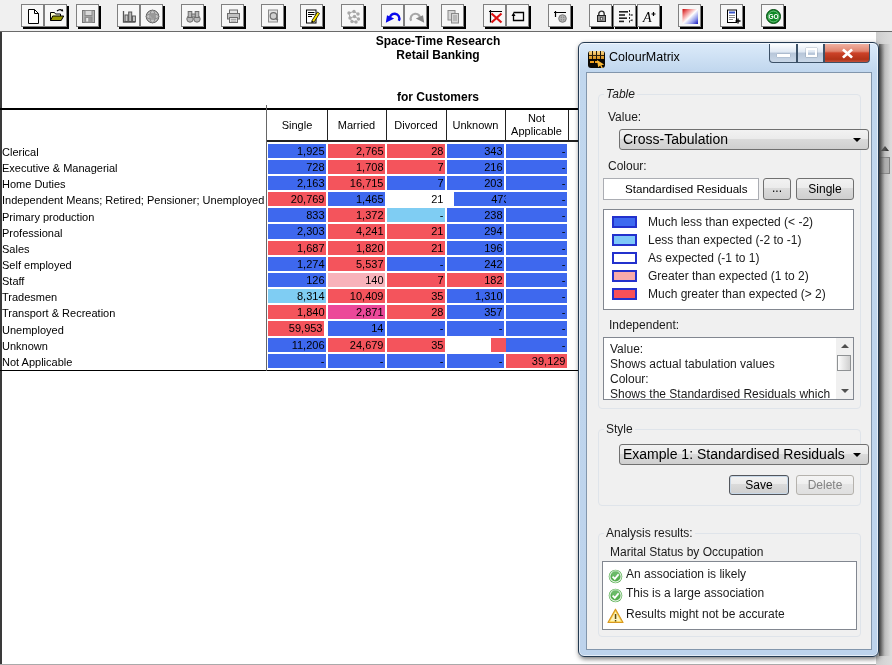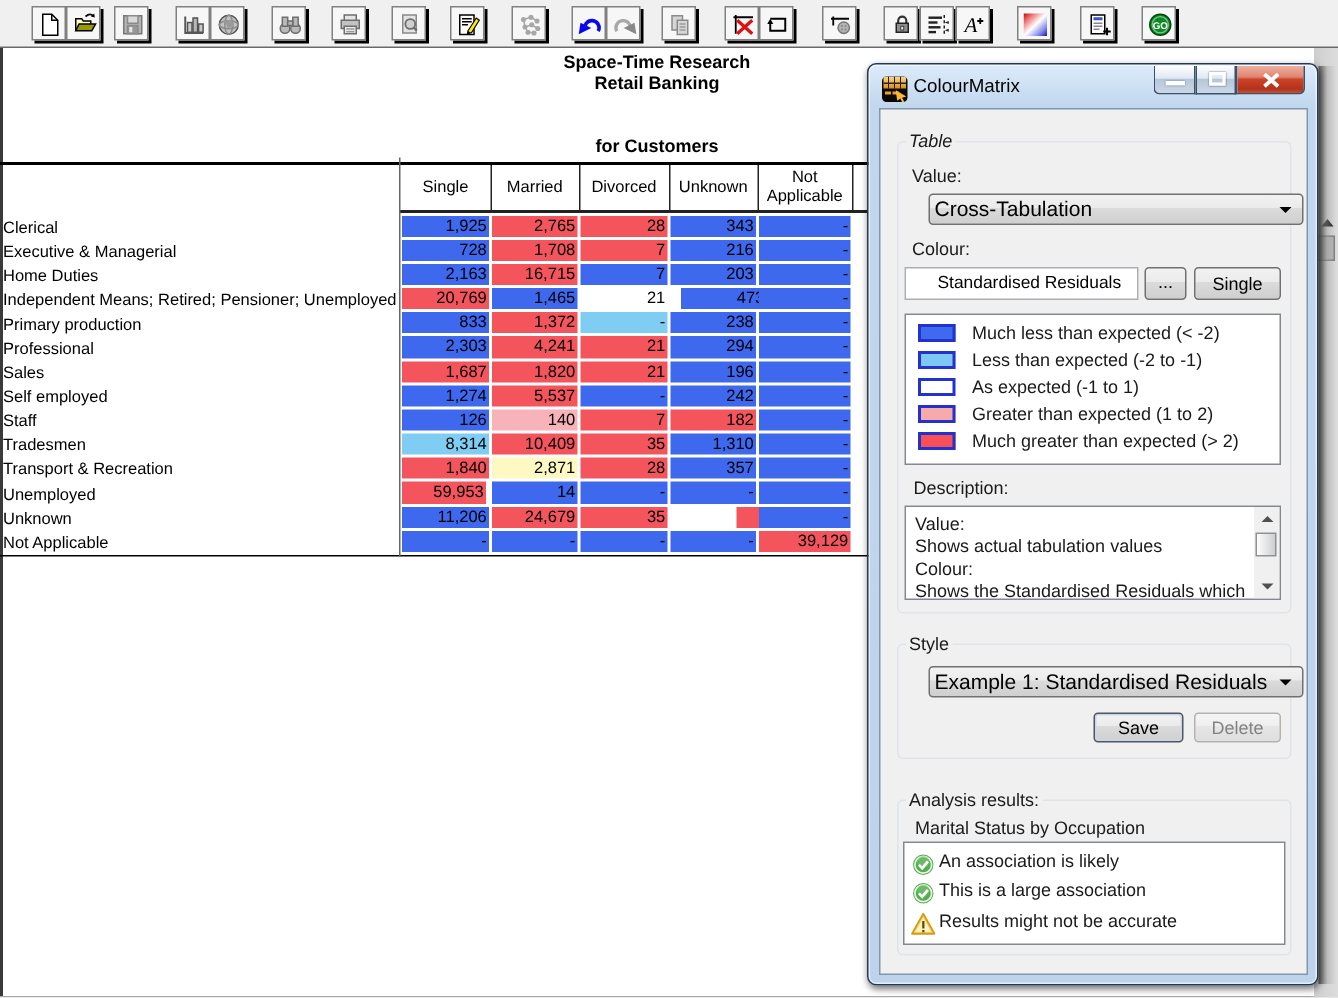--- a/index.html
+++ b/index.html
@@ -132,21 +132,21 @@
         <div class="dcell" style="left:447px; width:57px; top:240.9px; background:#f4545c;">182</div>
         <div class="dcell" style="left:506px; width:61px; top:240.9px; background:#3e68ee;">-</div>
         <div class="rowlabel" style="top:257.25px;">Tradesmen</div>
         <div class="dcell" style="left:268px; width:58px; top:257.05px; background:#7fcdf3;">8,314</div>
         <div class="dcell" style="left:328px; width:57px; top:257.05px; background:#f4545c;">10,409</div>
         <div class="dcell" style="left:387px; width:58px; top:257.05px; background:#f4545c;">35</div>
         <div class="dcell" style="left:447px; width:57px; top:257.05px; background:#3e68ee;">1,310</div>
         <div class="dcell" style="left:506px; width:61px; top:257.05px; background:#3e68ee;">-</div>
         <div class="rowlabel" style="top:273.4px;">Transport &amp; Recreation</div>
         <div class="dcell" style="left:268px; width:58px; top:273.2px; background:#f4545c;">1,840</div>
-        <div class="dcell" style="left:328px; width:57px; top:273.2px; background:#fef9c3;">2,871</div>
+        <div class="dcell" style="left:328px; width:57px; top:273.2px; background:#ec4899;">2,871</div>
         <div class="dcell" style="left:387px; width:58px; top:273.2px; background:#f4545c;">28</div>
         <div class="dcell" style="left:447px; width:57px; top:273.2px; background:#3e68ee;">357</div>
         <div class="dcell" style="left:506px; width:61px; top:273.2px; background:#3e68ee;">-</div>
         <div class="rowlabel" style="top:289.54999999999995px;">Unemployed</div>
         <div class="dcell" style="left:268px; width:56px; top:289.34999999999997px; background:#f4545c;">59,953</div>
         <div class="dcell" style="left:328px; width:57px; top:289.34999999999997px; background:#3e68ee;">14</div>
         <div class="dcell" style="left:387px; width:58px; top:289.34999999999997px; background:#3e68ee;">-</div>
         <div class="dcell" style="left:447px; width:57px; top:289.34999999999997px; background:#3e68ee;">-</div>
         <div class="dcell" style="left:506px; width:61px; top:289.34999999999997px; background:#3e68ee;">-</div>
         <div class="rowlabel" style="top:305.7px;">Unknown</div>
@@ -414,21 +414,21 @@
         <div class="swatch" style="left:8px; top:42px; background:#ffffff;"></div>
         <div class="swatch" style="left:8px; top:60px; background:#f8aaaa;"></div>
         <div class="swatch" style="left:8px; top:78px; background:#f85058;"></div>
         <div class="legtext" style="top:5px;">Much less than expected (&lt; -2)</div>
         <div class="legtext" style="top:23px;">Less than expected (-2 to -1)</div>
         <div class="legtext" style="top:41px;">As expected (-1 to 1)</div>
         <div class="legtext" style="top:59px;">Greater than expected (1 to 2)</div>
         <div class="legtext" style="top:77px;">Much greater than expected (&gt; 2)</div>
       </div>
 
-      <div class="dlabel" style="left:22px; top:245px;">Description:</div>
+      <div class="dlabel" style="left:22px; top:245px;">Independent:</div>
       <div class="whitebox" style="left:16px; top:264px; width:251px; height:63px; overflow:hidden;">
         <div class="dlabel" style="left:6px; top:3.5px;">Value:</div>
         <div class="dlabel" style="left:6px; top:18.5px;">Shows actual tabulation values</div>
         <div class="dlabel" style="left:6px; top:33.5px;">Colour:</div>
         <div class="dlabel" style="left:6px; top:48.5px;">Shows the Standardised Residuals which</div>
         <div class="abs" style="right:0; top:0; width:17px; height:61px; background:#f0f0f0;">
           <div class="abs" style="left:5px; top:6px; width:0; height:0; border-left:4px solid transparent; border-right:4px solid transparent; border-bottom:4px solid #505050;"></div>
           <div class="abs" style="left:1px; top:17px; width:14px; height:16px; background:linear-gradient(to right,#fdfdfd,#cfcfcf); border:1px solid #8f9294;"></div>
           <div class="abs" style="left:5px; top:51px; width:0; height:0; border-left:4px solid transparent; border-right:4px solid transparent; border-top:4px solid #505050;"></div>
         </div>

